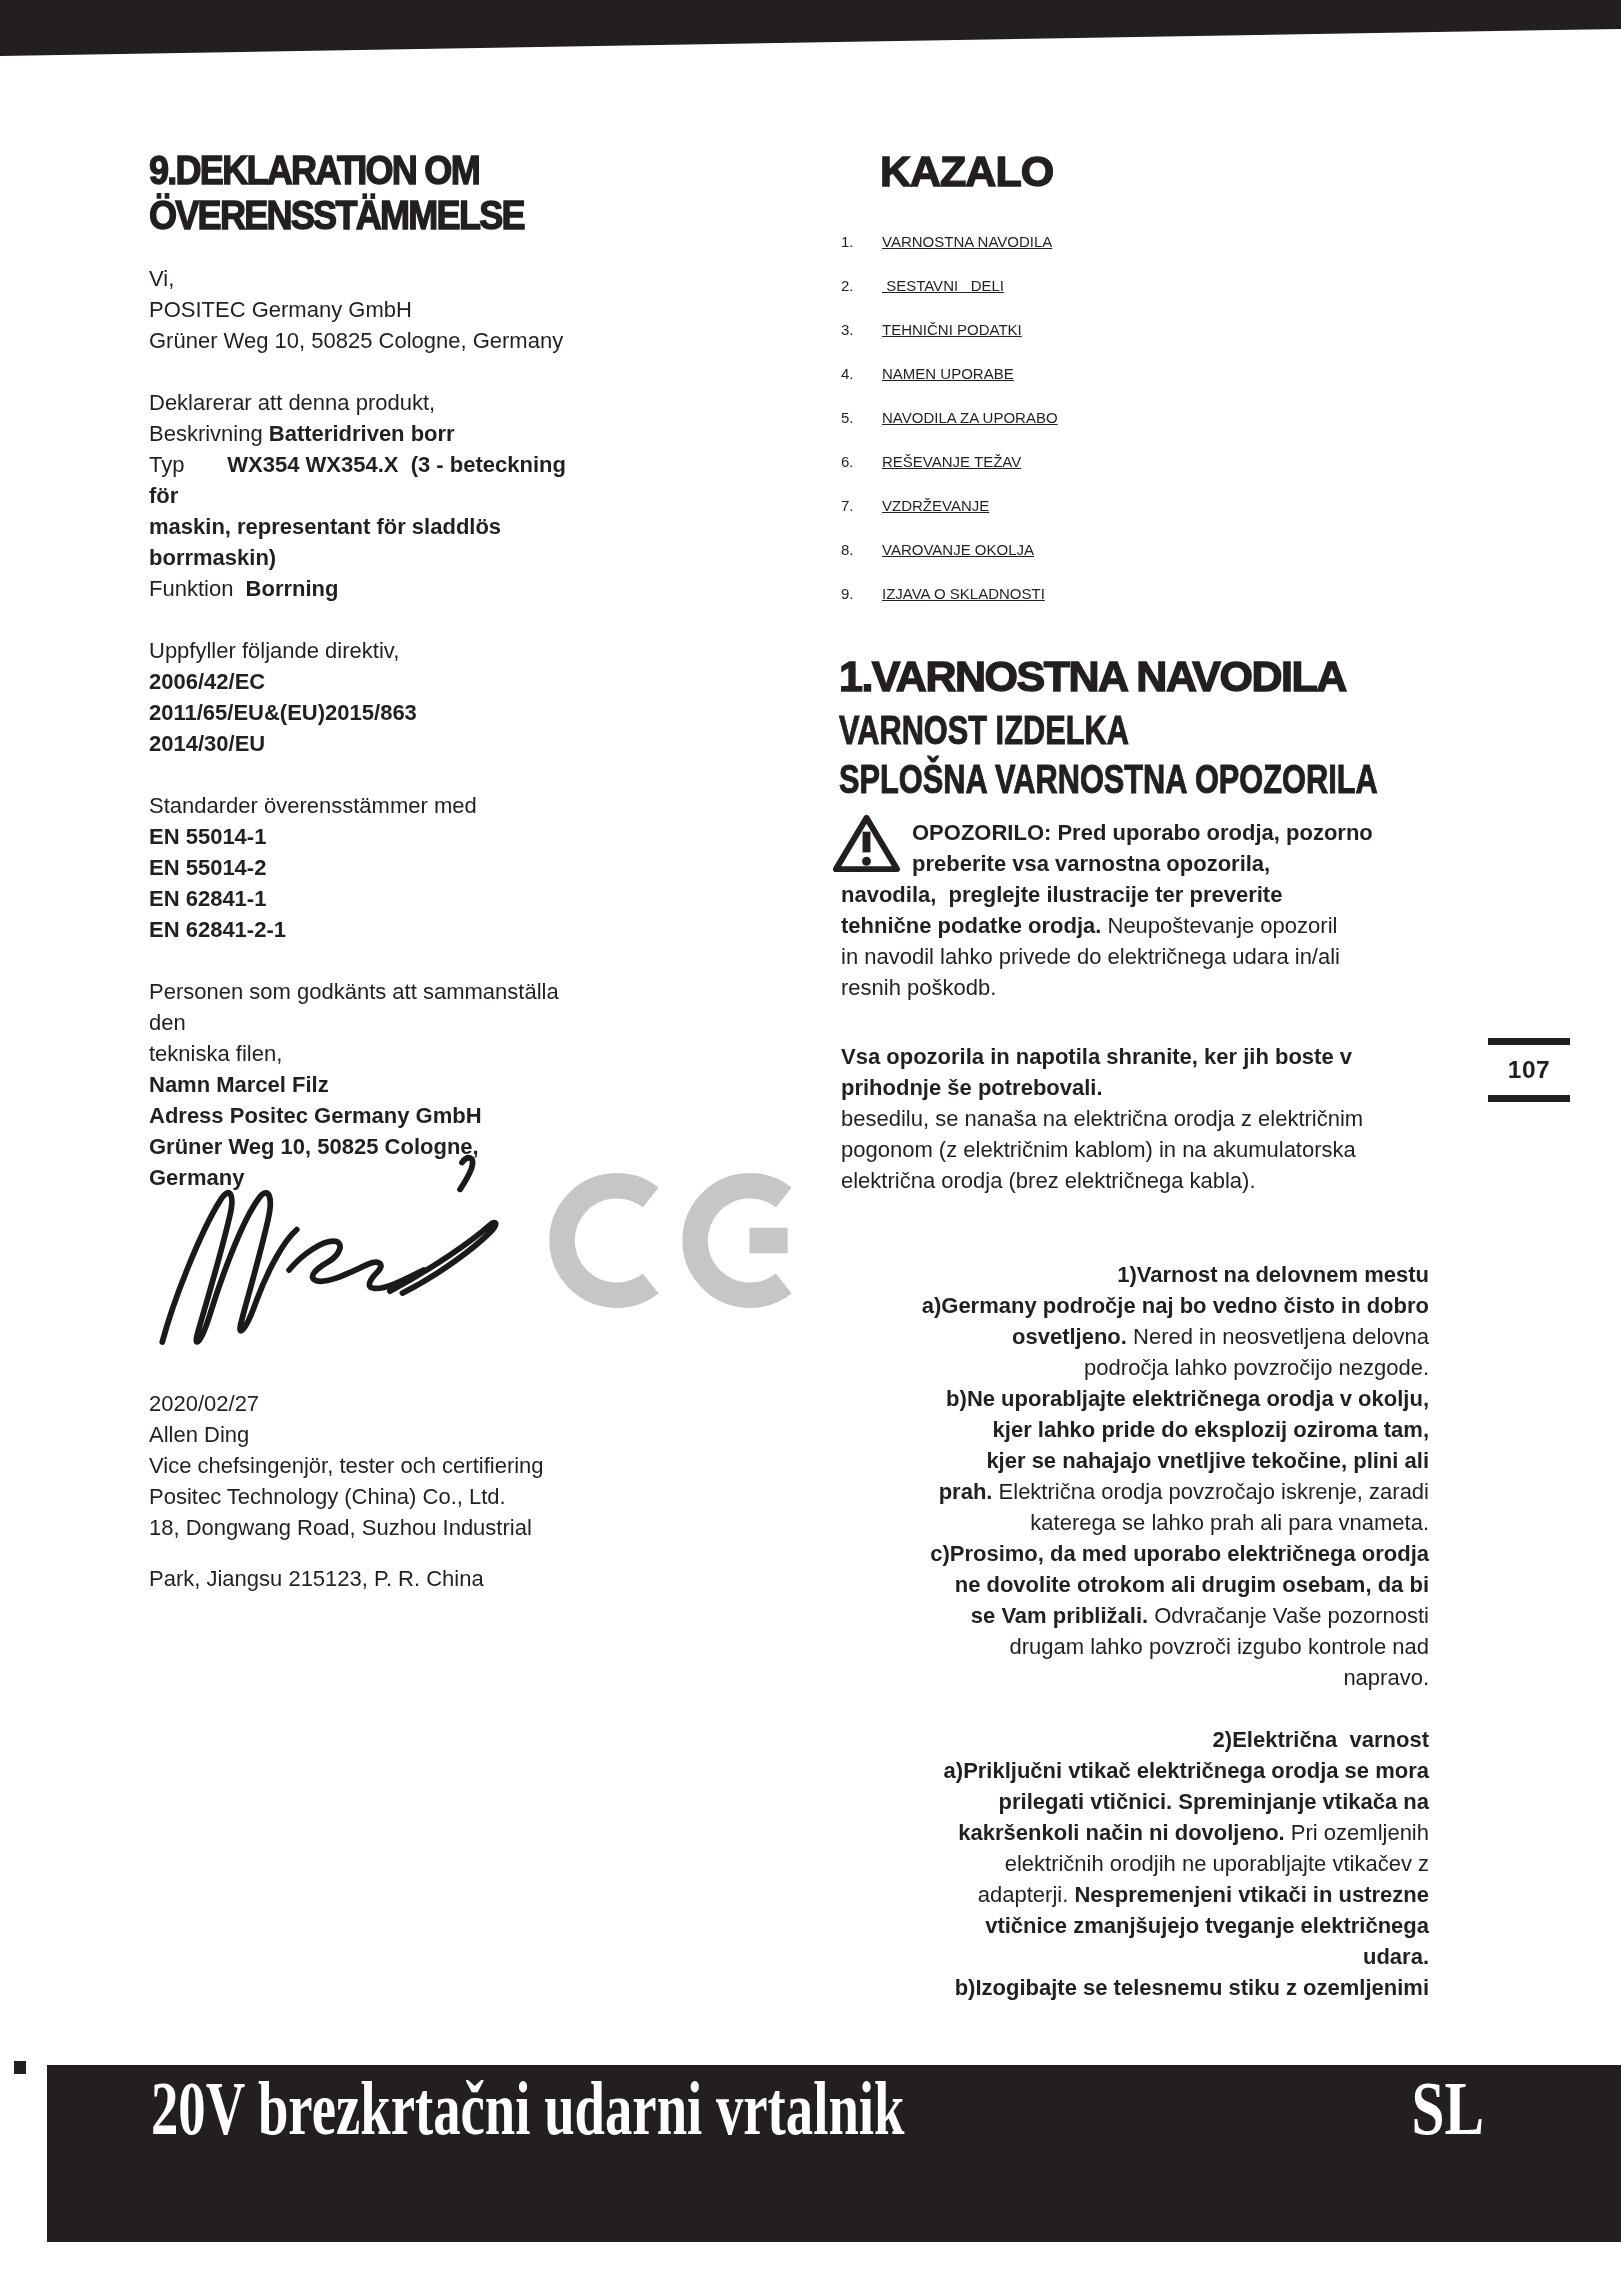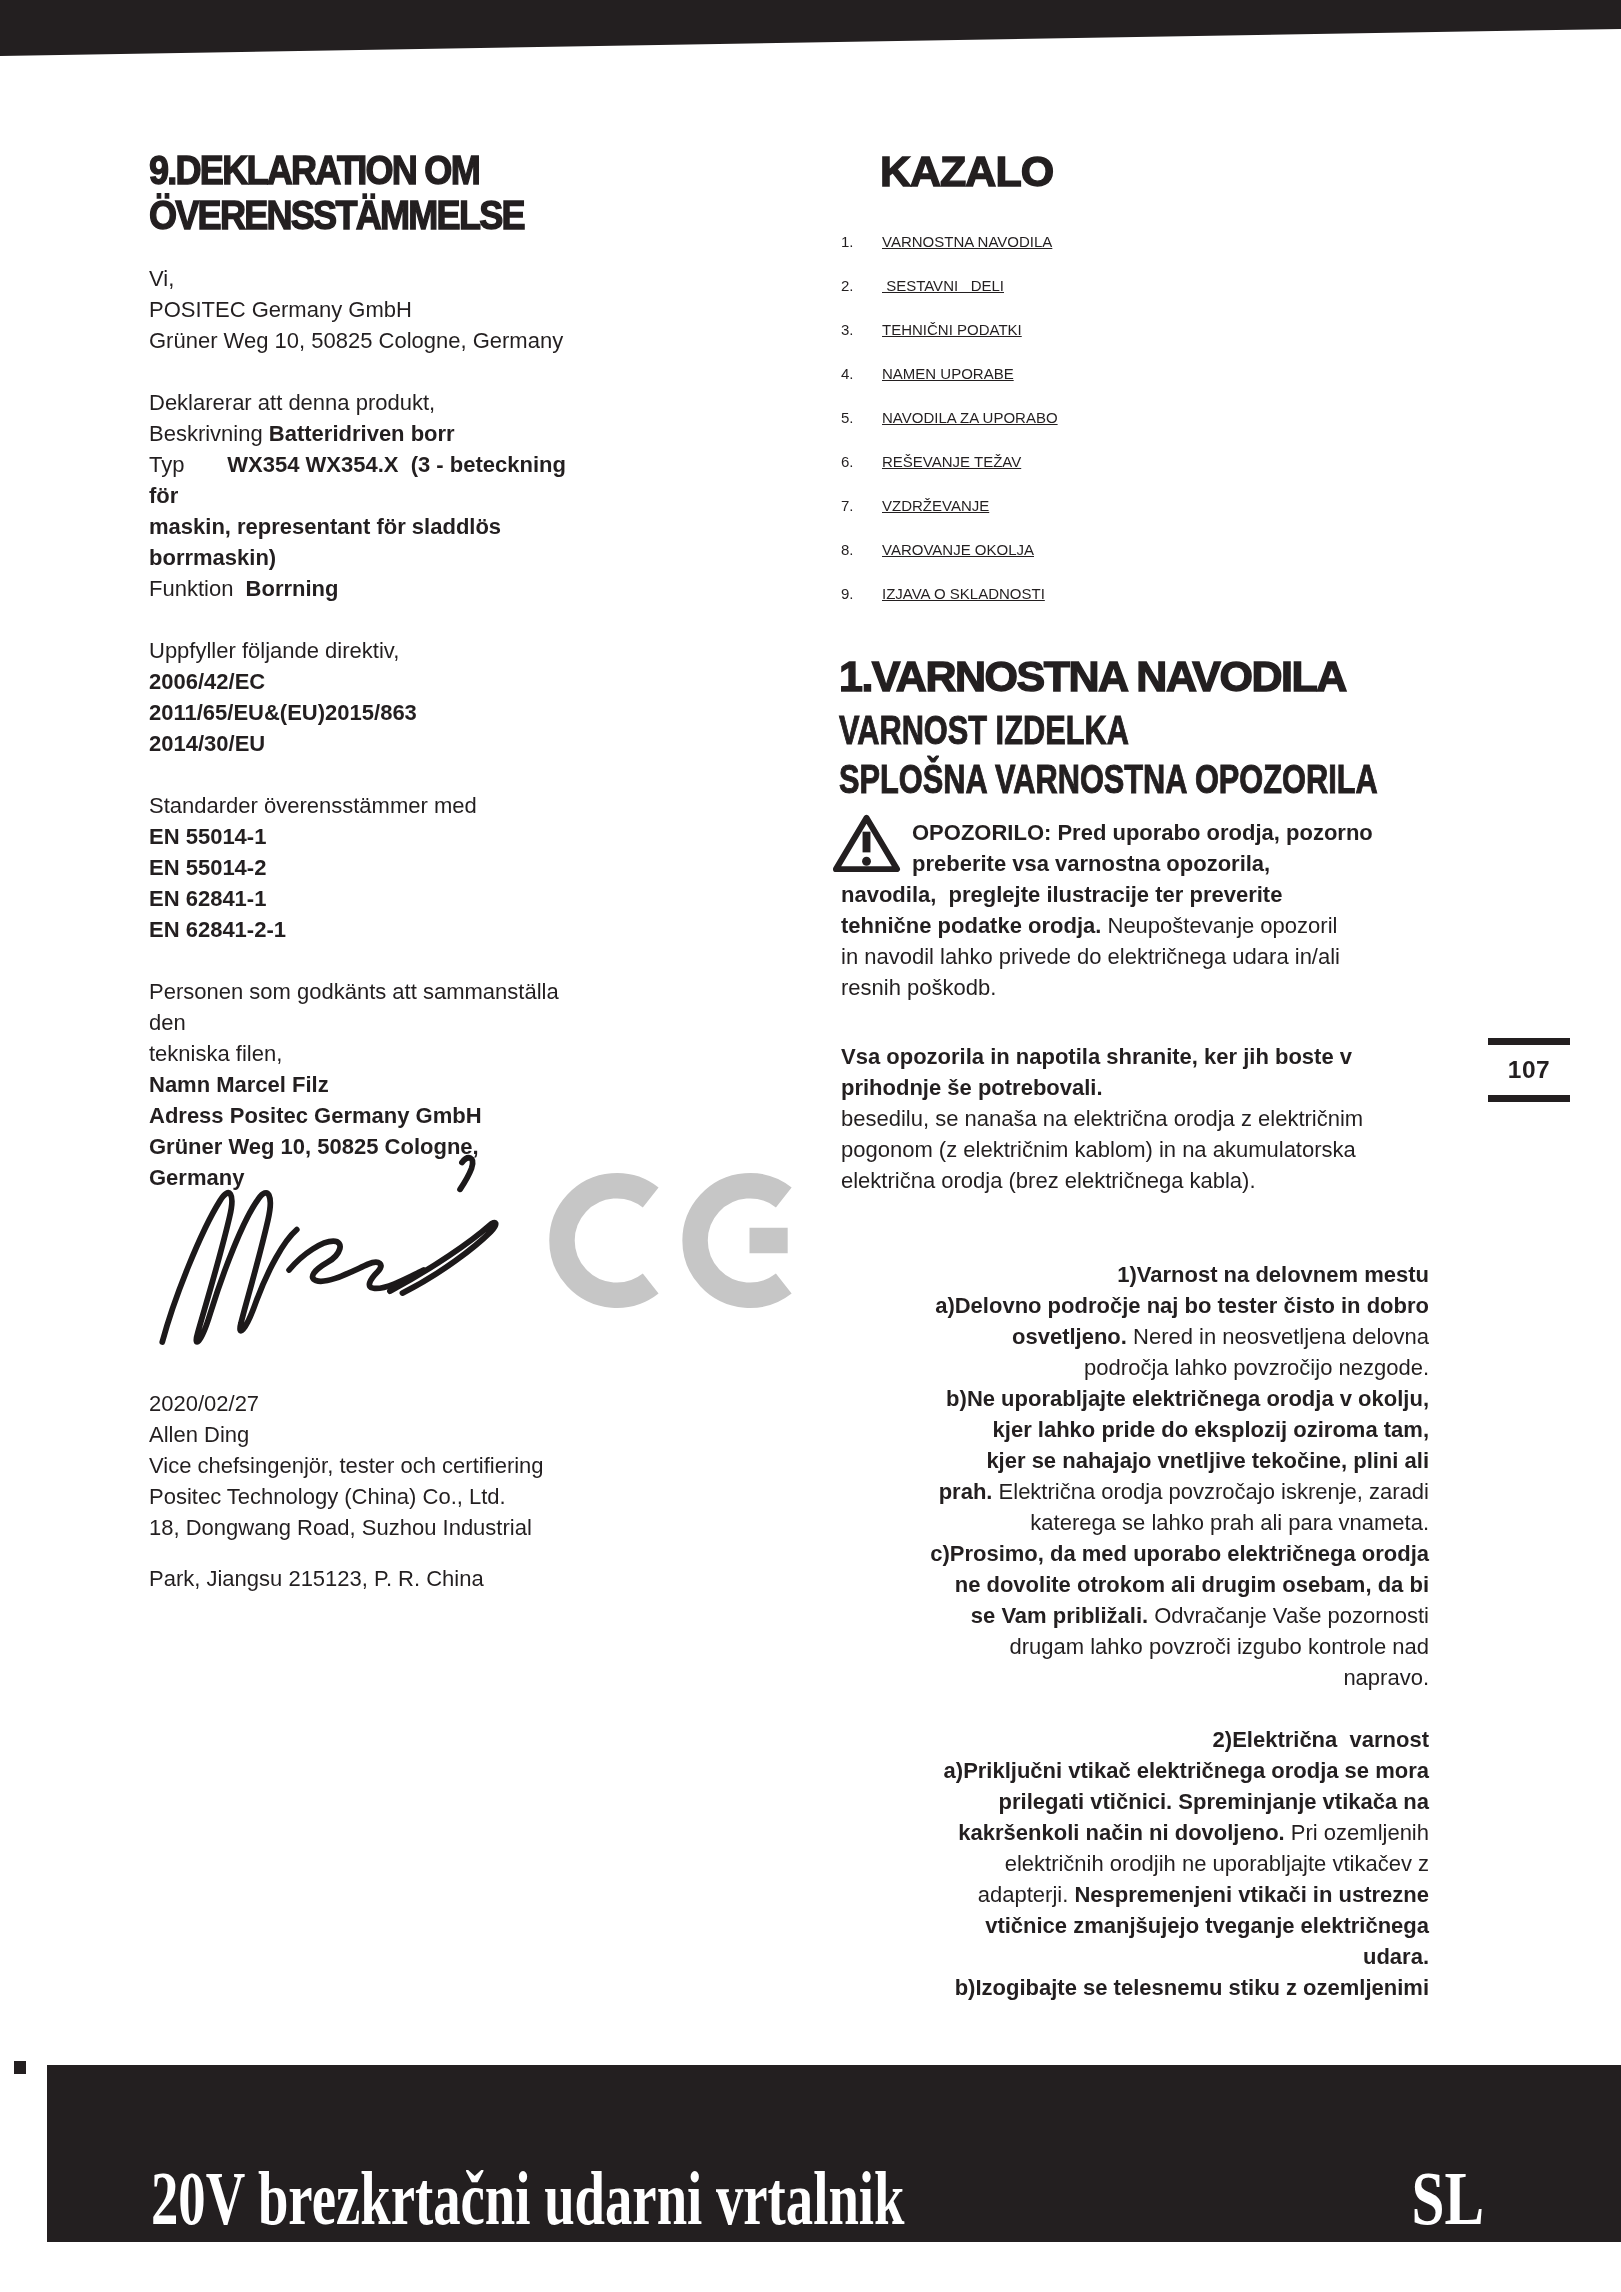--- a/index.html
+++ b/index.html
@@ -2,21 +2,21 @@
 <html><head>
 <meta charset="utf-8">
 <style>
   html,body{margin:0;padding:0;background:#ffffff;}
   .page{position:relative;width:1621px;height:2293px;background:#ffffff;overflow:hidden;
         font-family:"Liberation Sans","DejaVu Sans",sans-serif;color:#231f20;}
   
   .top-bar{position:absolute;left:0;top:0;width:1621px;height:56px;background:#231f20;
            clip-path:polygon(0 0,100% 0,100% 29px,0 56px);}
   .bottom-bar{position:absolute;left:47px;top:2065px;width:1574px;height:177px;background:#231f20;
-              display:flex;align-items:flex-end;}
+              display:flex;align-items:flex-start;}
   .bar-notch{position:absolute;left:13.7px;top:2061px;width:12.7px;height:12.7px;background:#231f20;}
   .bar-title{color:#fff;font-family:"Liberation Serif","DejaVu Serif",serif;font-weight:bold;
              font-size:76px;transform:scaleX(0.72);transform-origin:left center;white-space:nowrap;
              margin-left:104px;letter-spacing:0;}
   .bar-lang{color:#fff;font-family:"Liberation Serif","DejaVu Serif",serif;font-weight:bold;
             font-size:76px;transform:scaleX(0.78);transform-origin:right center;
             position:absolute;right:137px;}
   
   .h-black{font-weight:bold;-webkit-text-stroke:1.4px #231f20;letter-spacing:-2px;
            font-size:41px;line-height:45px;white-space:nowrap;}
@@ -146,21 +146,21 @@
   <div id="keep-lines" class="tblock col-right" style="left:841px;top:1041px;width:588px;">
       <div class="tl"><span class="b">Vsa opozorila in napotila shranite, ker jih boste v</span></div>
       <div class="tl"><span class="b">prihodnje še potrebovali.</span></div>
       <div class="tl"><span>besedilu, se nanaša na električna orodja z električnim</span></div>
       <div class="tl"><span>pogonom (z električnim kablom) in na akumulatorska</span></div>
       <div class="tl"><span>električna orodja (brez električnega kabla).</span></div>
     </div>
 
   <div id="rule-lines" class="tblock col-right" style="left:841px;top:1259px;width:588px;text-align:right;">
       <div class="tl"><span class="mk">1)</span><span class="b">Varnost na delovnem mestu</span></div>
-      <div class="tl"><span class="mk">a)</span><span class="b">Delovno področje naj bo tester čisto in dobro</span></div>
+      <div class="tl"><span class="mk">a)</span><span class="b">Germany področje naj bo vedno čisto in dobro</span></div>
       <div class="tl"><span class="mk"></span><span class="b">osvetljeno.</span><span> Nered in neosvetljena delovna</span></div>
       <div class="tl"><span class="mk"></span><span>področja lahko povzročijo nezgode.</span></div>
       <div class="tl"><span class="mk">b)</span><span class="b">Ne uporabljajte električnega orodja v okolju,</span></div>
       <div class="tl"><span class="mk"></span><span class="b">kjer lahko pride do eksplozij oziroma tam,</span></div>
       <div class="tl"><span class="mk"></span><span class="b">kjer se nahajajo vnetljive tekočine, plini ali</span></div>
       <div class="tl"><span class="mk"></span><span class="b">prah.</span><span> Električna orodja povzročajo iskrenje, zaradi</span></div>
       <div class="tl"><span class="mk"></span><span>katerega se lahko prah ali para vnameta.</span></div>
       <div class="tl"><span class="mk">c)</span><span class="b">Prosimo, da med uporabo električnega orodja</span></div>
       <div class="tl"><span class="mk"></span><span class="b">ne dovolite otrokom ali drugim osebam, da bi</span></div>
       <div class="tl"><span class="mk"></span><span class="b">se Vam približali.</span><span> Odvračanje Vaše pozornosti</span></div>

